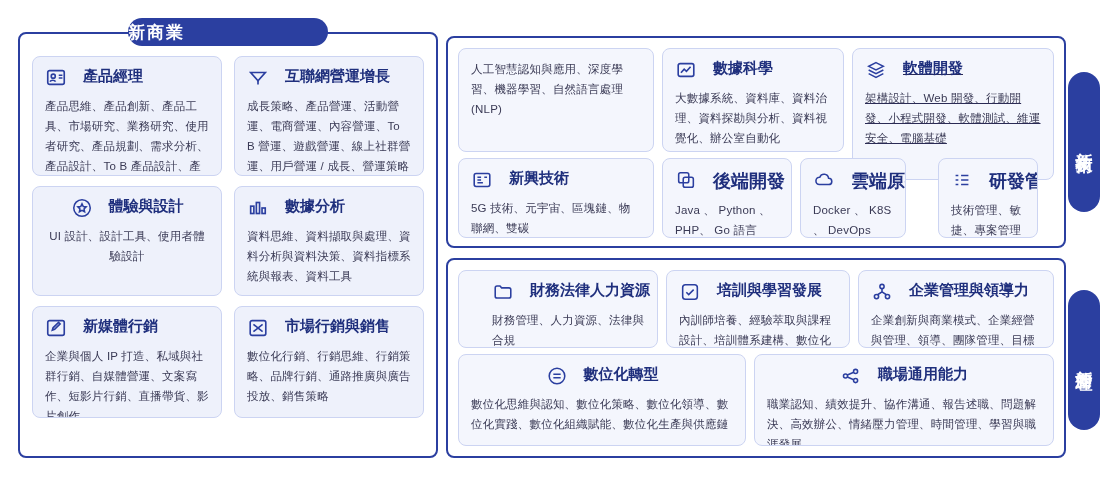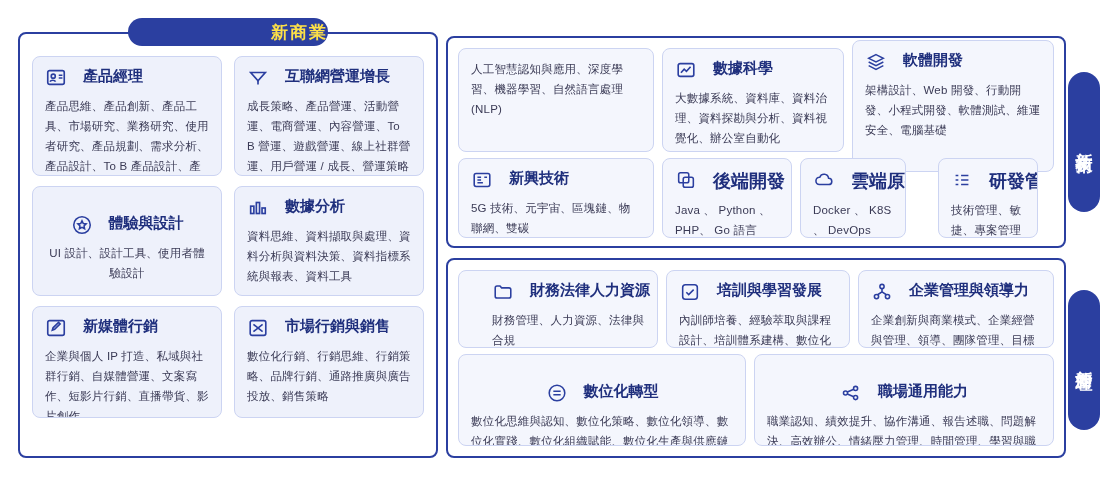--- a/index.html
+++ b/index.html
@@ -22,28 +22,28 @@
     border: 2px solid #2b3fa0;
     border-radius: 8px;
     background: #ffffff;
     box-sizing: border-box;
   }
 
   
   .pill-top {
     position: absolute;
     background: #2b3fa0;
-    color: #fde047;
+    color: #ffffff;
     border-radius: 16px;
     font-size: 17px;
     font-weight: bold;
     letter-spacing: 2px;
     display: flex;
     align-items: center;
-    justify-content: flex-end;
+    justify-content: flex-start;
     box-sizing: border-box;
   }
 
   
   .pill-side {
     position: absolute;
     background: #2b3fa0;
     color: #ffffff;
     border-radius: 16px;
     font-size: 17px;
@@ -71,21 +71,20 @@
     background: #f4f6fd;
   }
   .card-head {
     display: flex;
     align-items: flex-start;
     gap: 16px;
     margin-bottom: 7px;
   }
   .card-head.center {
     justify-content: center;
-    margin-top: 17px;
   }
   .card-title {
     font-size: 15px;
     font-weight: bold;
     color: #1f2f7d;
     white-space: nowrap;
   }
   .card-title.sm {
     font-size: 18px;
   }
@@ -216,21 +215,21 @@
       <svg viewBox="0 0 24 24" width="22" height="22" fill="none" stroke="#2b3fa0" stroke-width="1.8">
         <rect x="3.5" y="5" width="17" height="14" rx="2"></rect>
           <path d="M6.5 15l3.5-4 2.5 2.5 4.5-5"></path>
       </svg>
     </span>
     <span class="card-title">數據科學</span>
   </div>
   <div class="card-body">大數據系統、資料庫、資料治理、資料探勘與分析、資料視覺化、辦公室自動化</div>
 </div>
 
-<div class="card alt" style="left:852px; top:40px; width:202px; height:132px;">
+<div class="card alt" style="left:852px; top:48px; width:202px; height:132px;text-decoration:underline;">
   <div class="card-head">
     <span class="icon">
       <svg viewBox="0 0 24 24" width="22" height="22" fill="none" stroke="#2b3fa0" stroke-width="1.6">
         <path d="M12 4l8 4-8 4-8-4z"></path>
           <path d="M4 12l8 4 8-4"></path>
           <path d="M4 16l8 4 8-4"></path>
       </svg>
     </span>
     <span class="card-title">軟體開發</span>
   </div>

